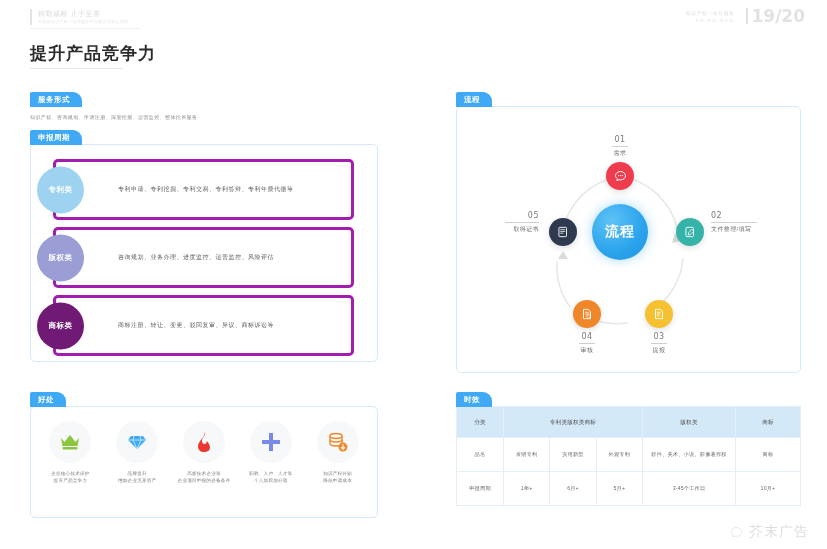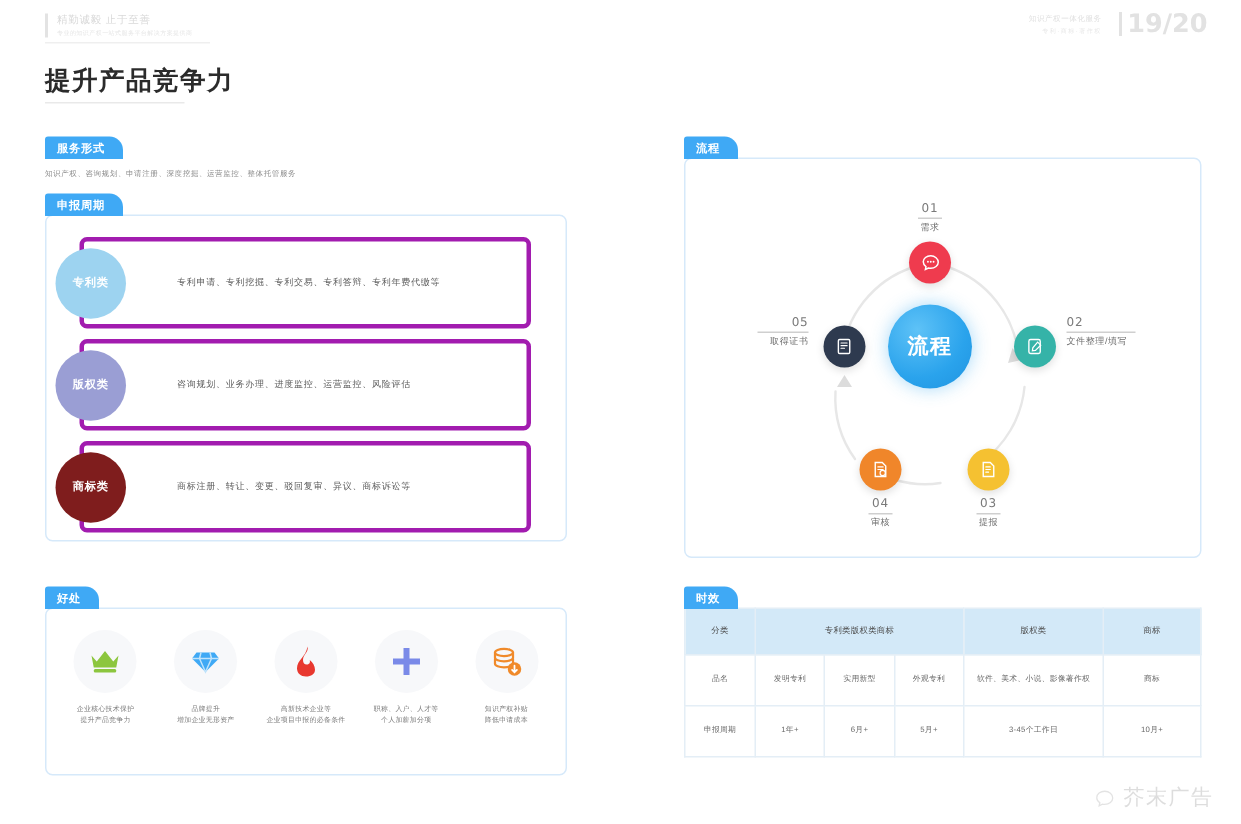--- a/index.html
+++ b/index.html
@@ -145,21 +145,21 @@
       <div class="svc-badge" id="badge0" style="background: rgb(157, 211, 240);">专利类</div>
       <div class="svc-text">专利申请、专利挖掘、专利交易、专利答辩、专利年费代缴等</div>
     </div>
 
     <div class="svc-row r2">
       <div class="svc-badge" id="badge1" style="background: rgb(154, 158, 212);">版权类</div>
       <div class="svc-text">咨询规划、业务办理、进度监控、运营监控、风险评估</div>
     </div>
 
     <div class="svc-row r3">
-      <div class="svc-badge" id="badge2" style="background: #7f1d1d; font-family: Liberation Serif, serif;">商标类</div>
+      <div class="svc-badge" id="badge2" style="background: #701a75; font-family: Liberation Serif, serif;">商标类</div>
       <div class="svc-text">商标注册、转让、变更、驳回复审、异议、商标诉讼等</div>
     </div>
 
   </div>
 </div>
 
 <div class="sec" id="sec-process">
   <div class="sec-tab">流程</div>
   <div class="sec-body">
     <div class="wheel">

